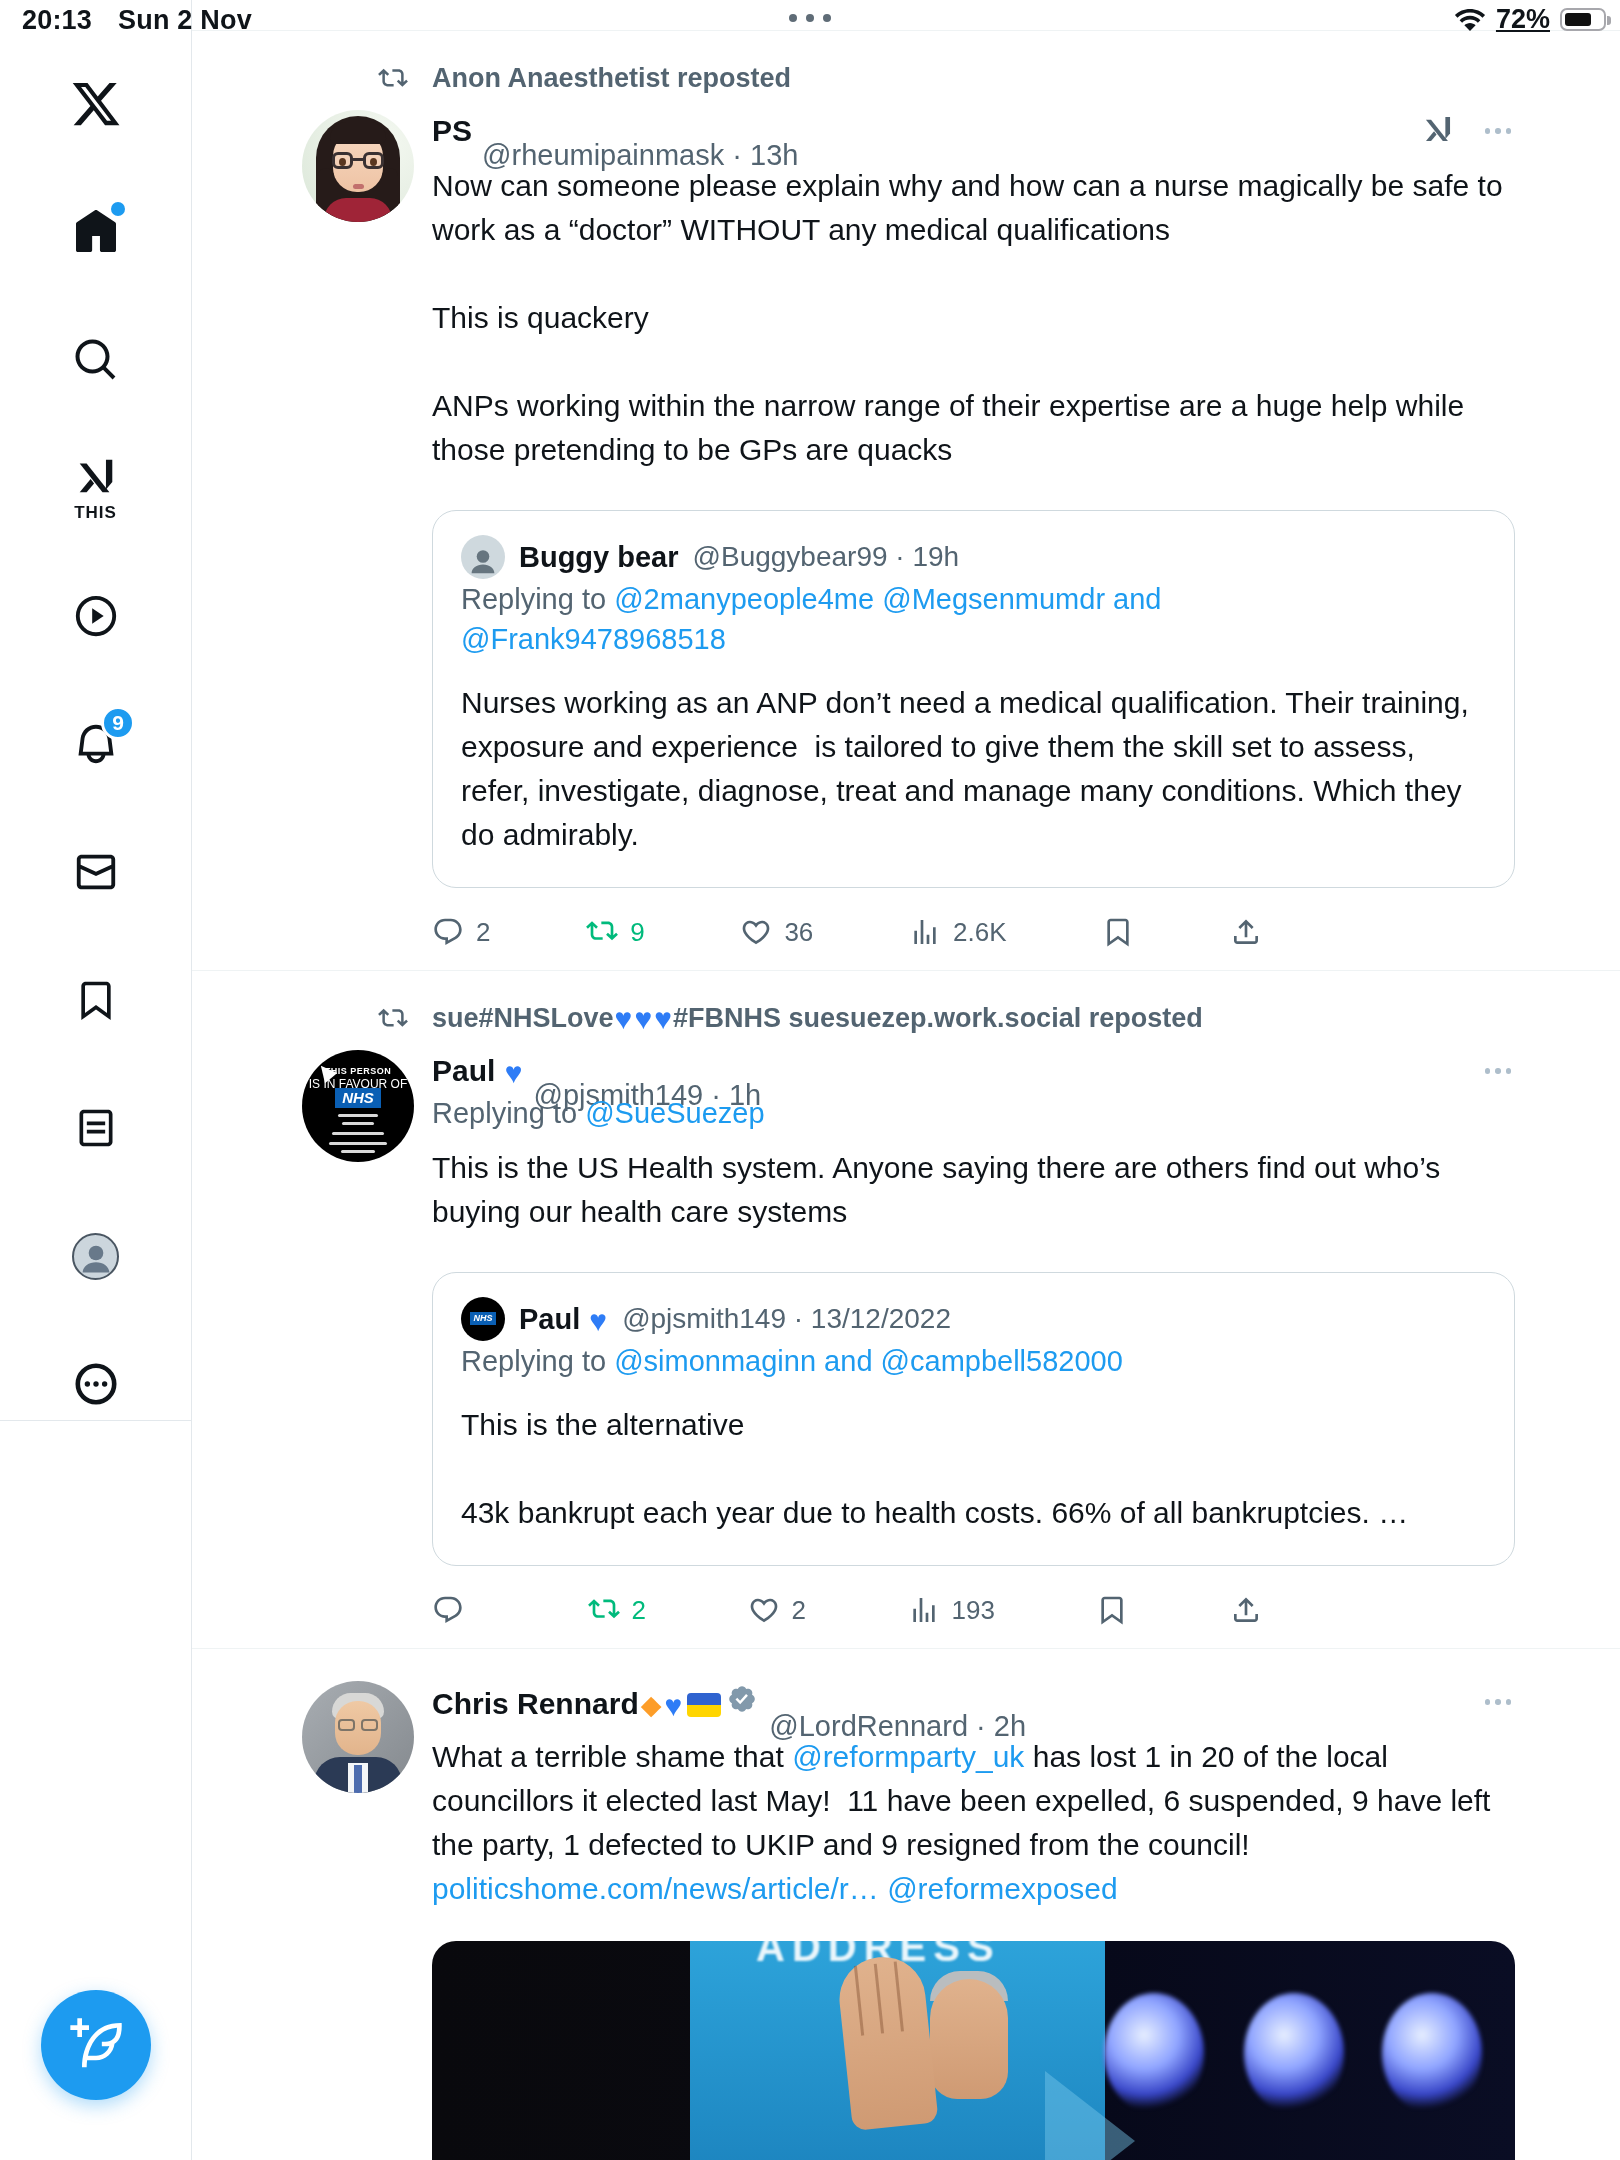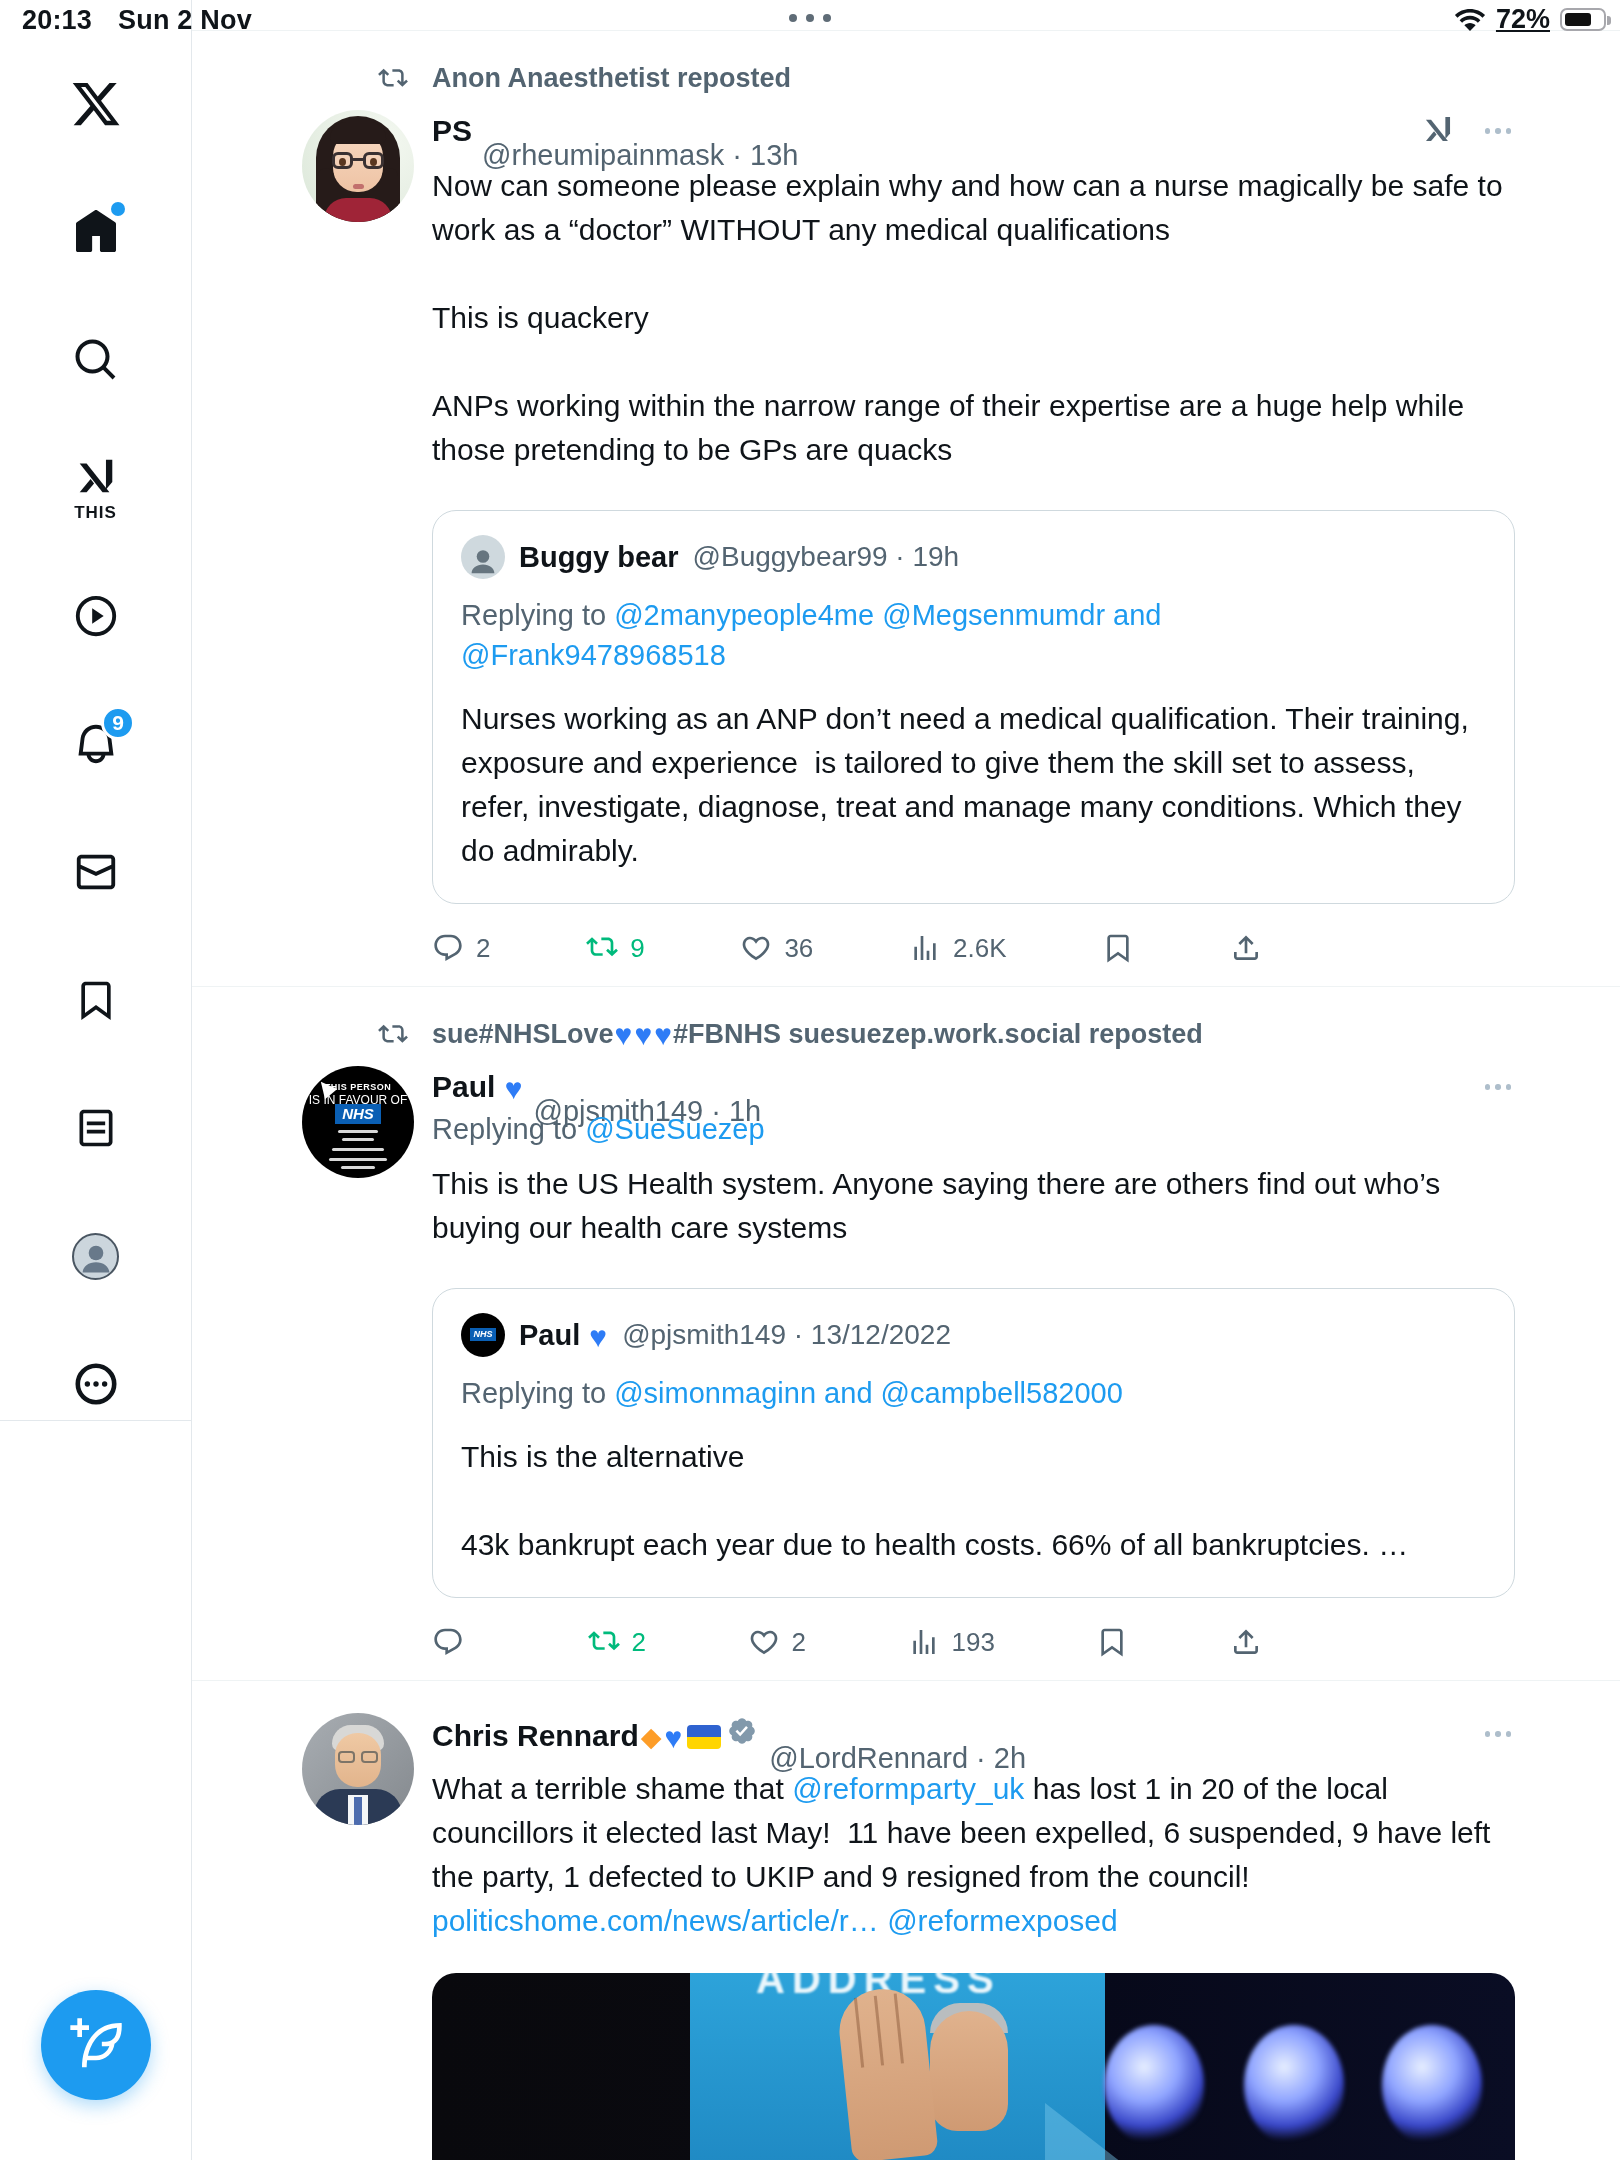--- a/index.html
+++ b/index.html
@@ -54,21 +54,21 @@
   .gray { color:#536471; }
   .badge-diamond { color:#fd9d28; font-size:27px; padding:0 2px; }
   .flag-ua { display:inline-block; width:34px; height:24px; border-radius:4px; overflow:hidden; vertical-align:-3px; margin:0 4px; background:linear-gradient(180deg,#2f63d0 0 50%,#ffd500 50% 100%); }
   .verified { margin:0 2px; }
 
   
   .quote { margin-top:38px; border:1px solid #cfd9de; border-radius:24px; padding:24px 28px 30px; cursor:pointer; }
   .qhead { display:flex; align-items:center; gap:14px; }
   .qname { font-size:29px; font-weight:700; white-space:nowrap; }
   .qmeta { font-size:28px; color:#536471; white-space:nowrap; }
-  .qreplying { margin-top:16px; font-size:29px; line-height:40px; white-space:pre-wrap; }
+  .qreplying { font-size:29px; line-height:40px; white-space:pre-wrap; }
   .qbody { margin-top:22px; }
   .qbody p { font-size:30px; line-height:44px; white-space:pre-wrap; margin-bottom:44px; }
   .qbody p:last-child { margin-bottom:0; }
   .qavatar { width:44px; height:44px; border-radius:50%; overflow:hidden; position:relative; flex:0 0 44px; }
   .qavatar-default { background:#cfd9de; display:flex; align-items:flex-end; justify-content:center; }
   .qavatar-nhs { background:#000; }
   .qavatar-nhs .mini-nhs { position:absolute; left:9px; top:15px; width:26px; height:13px; background:#0a5fb4; color:#fff; font-size:9px; font-weight:700; font-style:italic; text-align:center; line-height:13px; }
 
   
   .actions { margin-top:28px; display:flex; justify-content:space-between; width:830px; color:#536471; }

